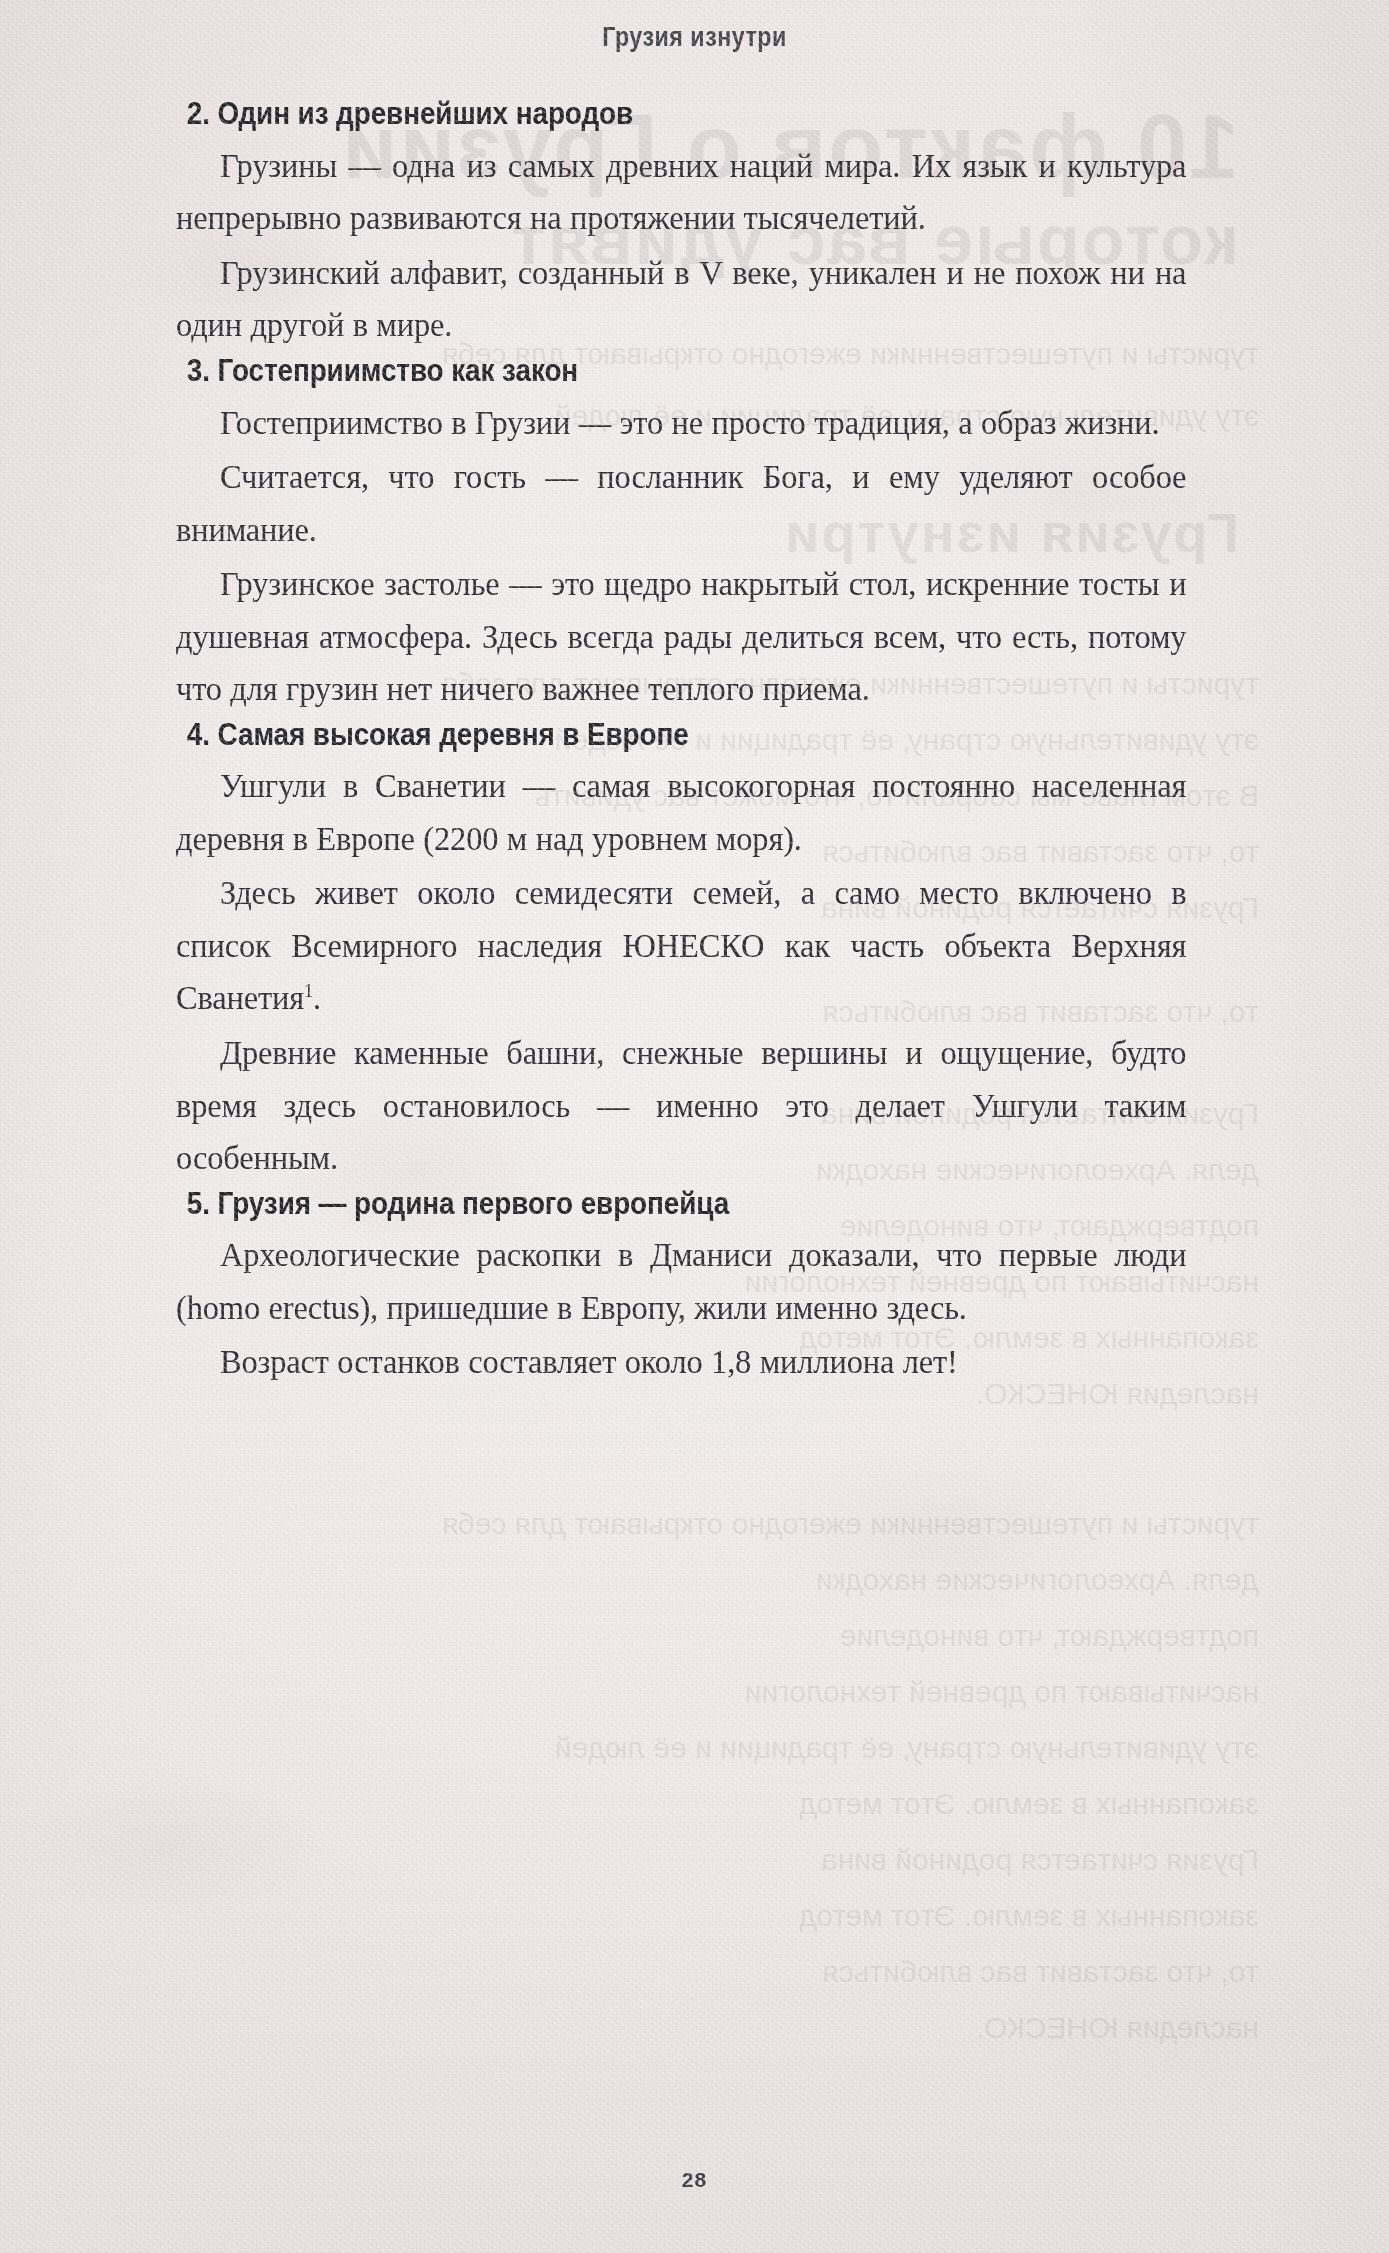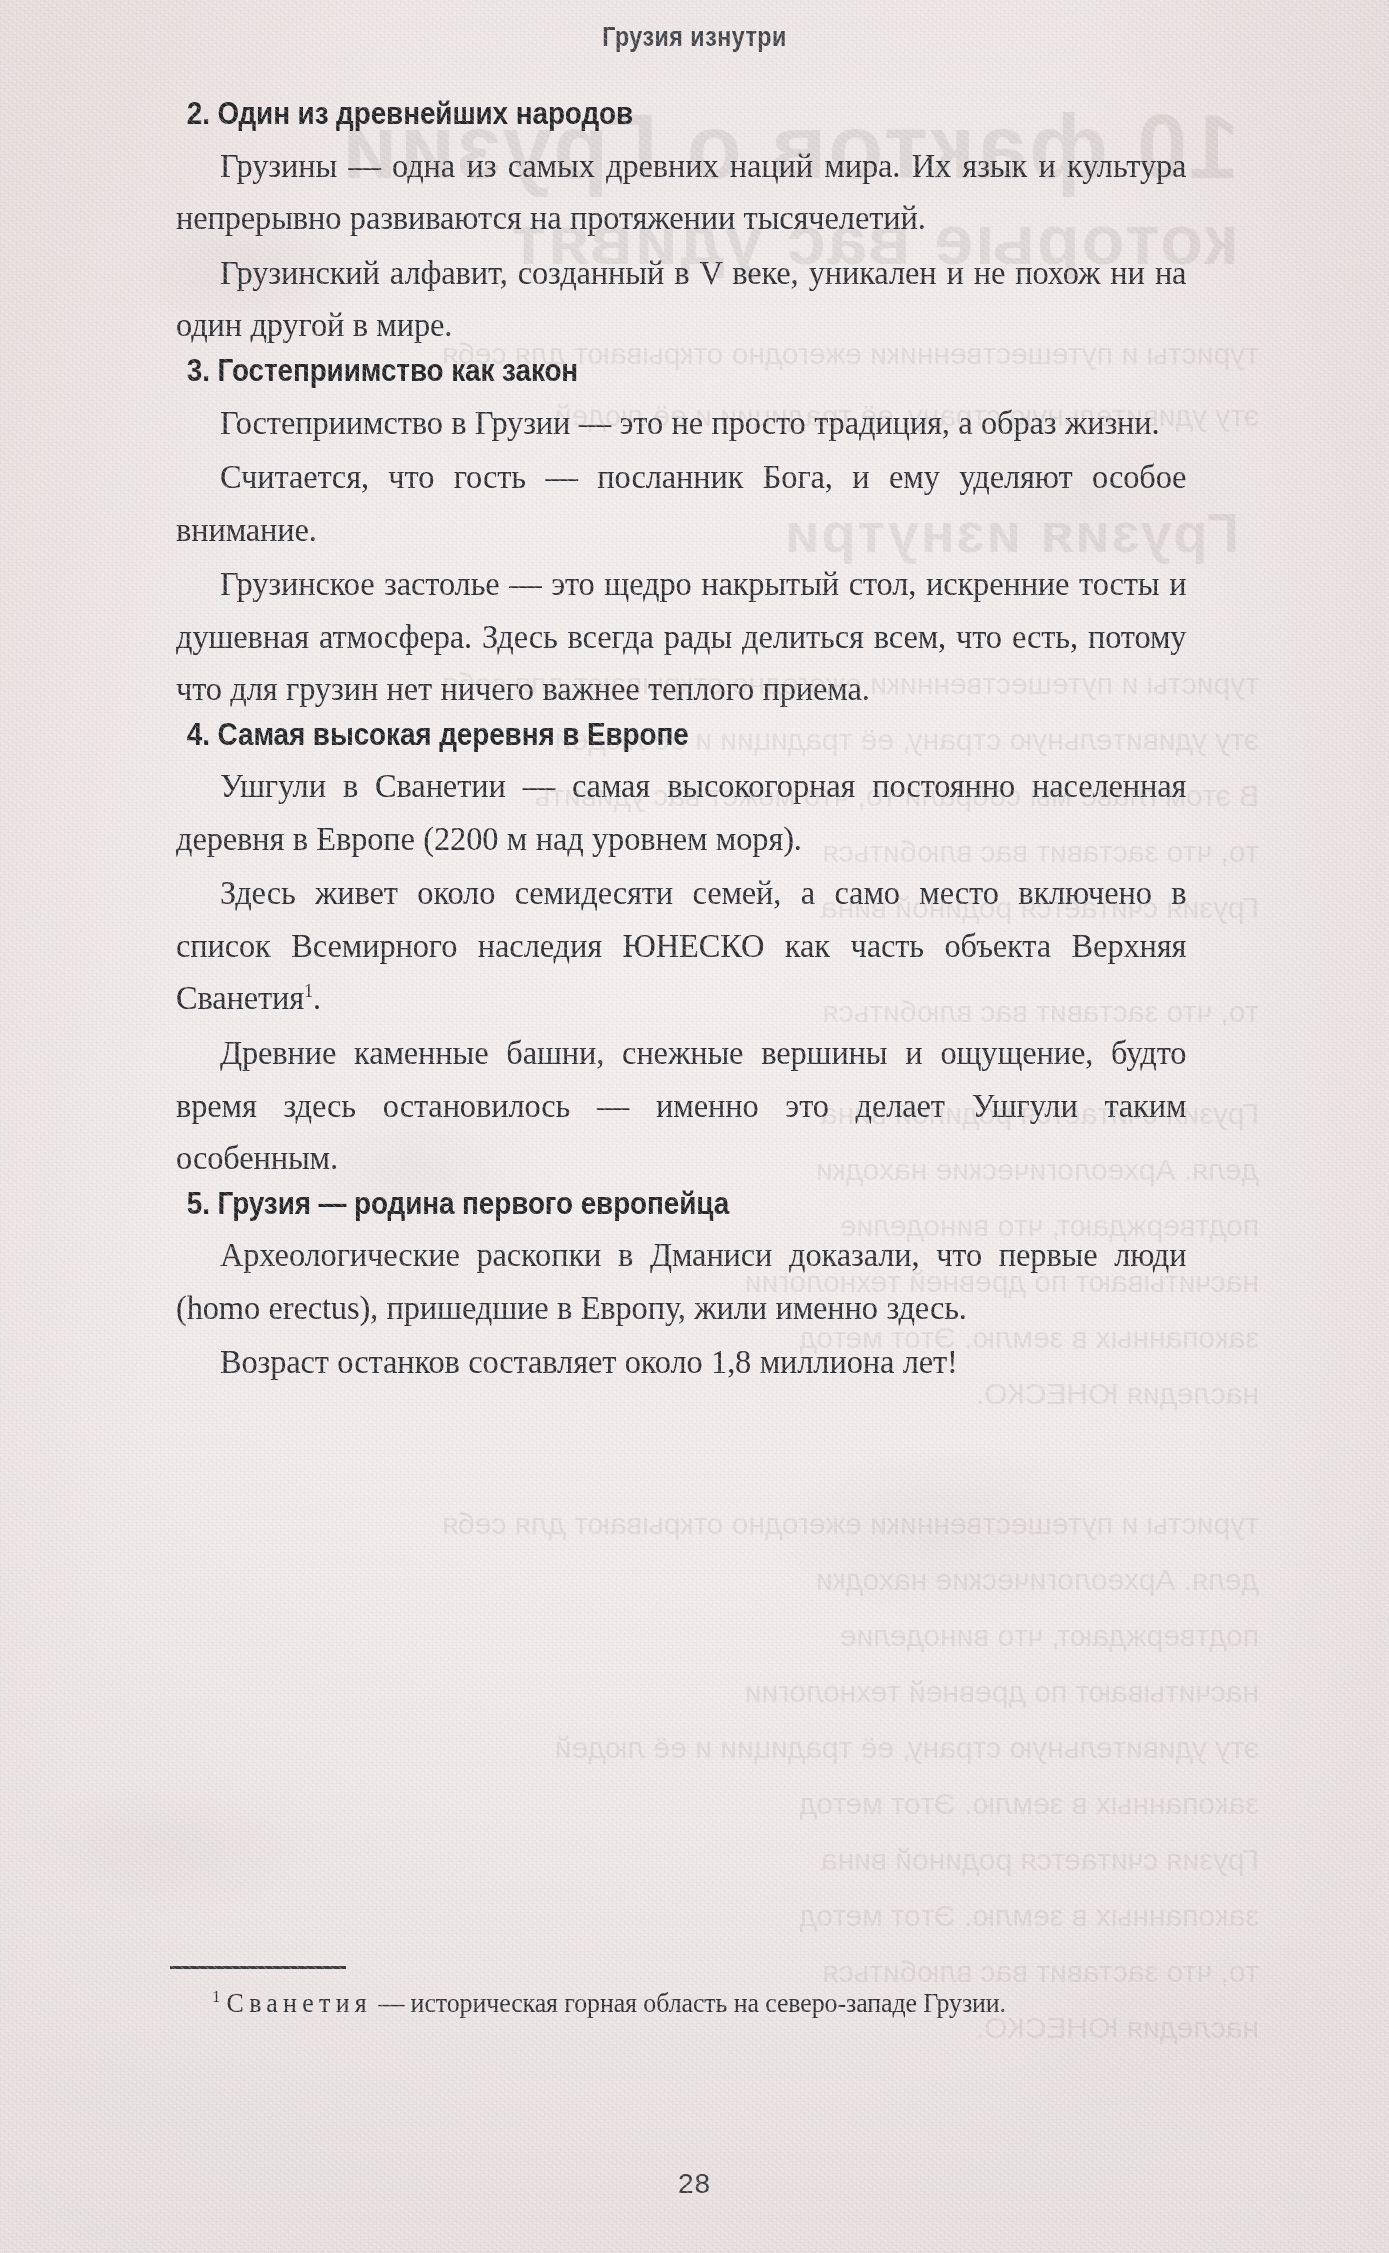--- a/index.html
+++ b/index.html
@@ -183,23 +183,24 @@
   }
   .fn-lemma { letter-spacing: 5.5px; }
 
   .folio {
     position: absolute;
     left: 0;
     right: 0;
     top: 2168px;
     text-align: center;
     font-family: "Liberation Sans", "DejaVu Sans", sans-serif;
-    font-size: 28px;
+    font-size: 21px;
     color: #3d3f45;
     letter-spacing: 1px;
+    font-weight: bold;
   }
 
   
   .content { filter: blur(0.18px); }
 </style>
 </head>
 <body>
 
 <div class="page">
 
@@ -256,24 +257,20 @@
       <p class="body after-head">Ушгули в Сванетии — самая высокогорная постоянно населенная деревня в Европе (2200 м над уровнем моря).</p>
       <p class="body">Здесь живет около семидесяти семей, а само место включено в список Всемирного наследия ЮНЕСКО как часть объекта Верхняя Сванетия<sup>1</sup>.</p>
       <p class="body">Древние каменные башни, снежные вершины и ощущение, будто время здесь остановилось — именно это делает Ушгули таким особенным.</p>
 
       <h2 class="sec sec-gap-top">5. Грузия — родина первого европейца</h2>
       <p class="body after-head">Археологические раскопки в Дманиси доказали, что первые люди (homo erectus), пришедшие в Европу, жили именно здесь.</p>
       <p class="body">Возраст останков составляет около 1,8 миллиона лет!</p>
 
     </div>
 
-    <div class="footnote-zone">
-      <div class="fn-rule"></div>
-      <p class="fn-text"><sup>1</sup> <span class="fn-lemma">Сванетия</span><span> — историческая горная область на северо-западе Грузии.</span></p>
-    </div>
 
     <div class="folio">28</div>
 
   </div>
 
   <div class="paper-grain"></div>
 
 </div>
 
 </body></html>

